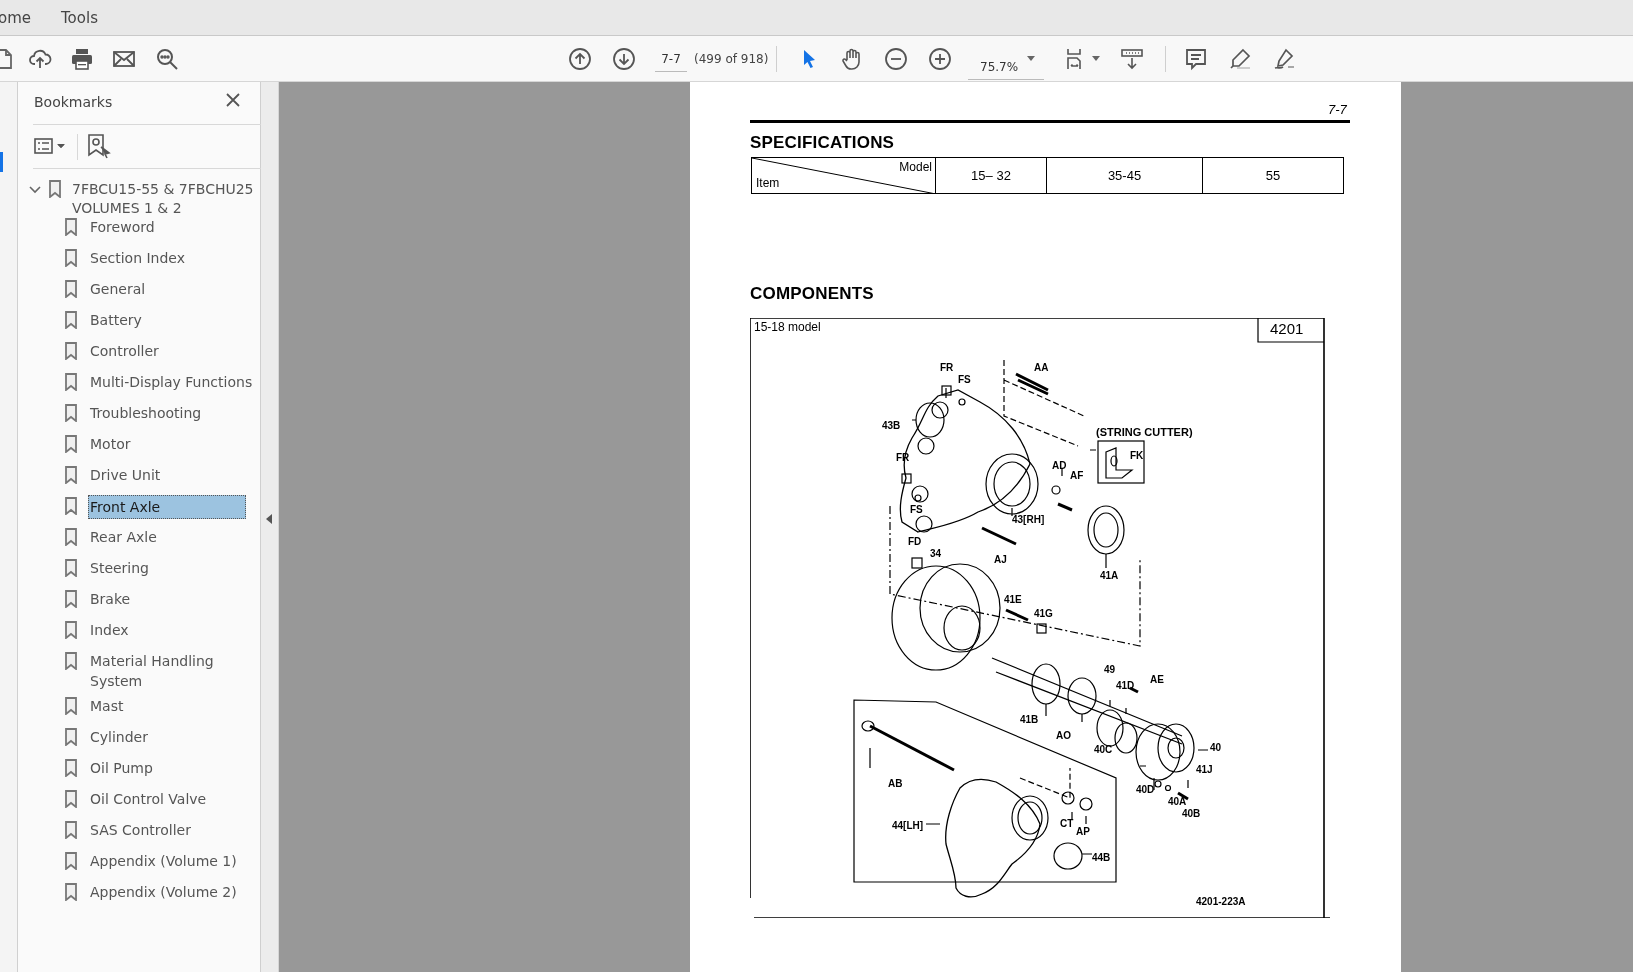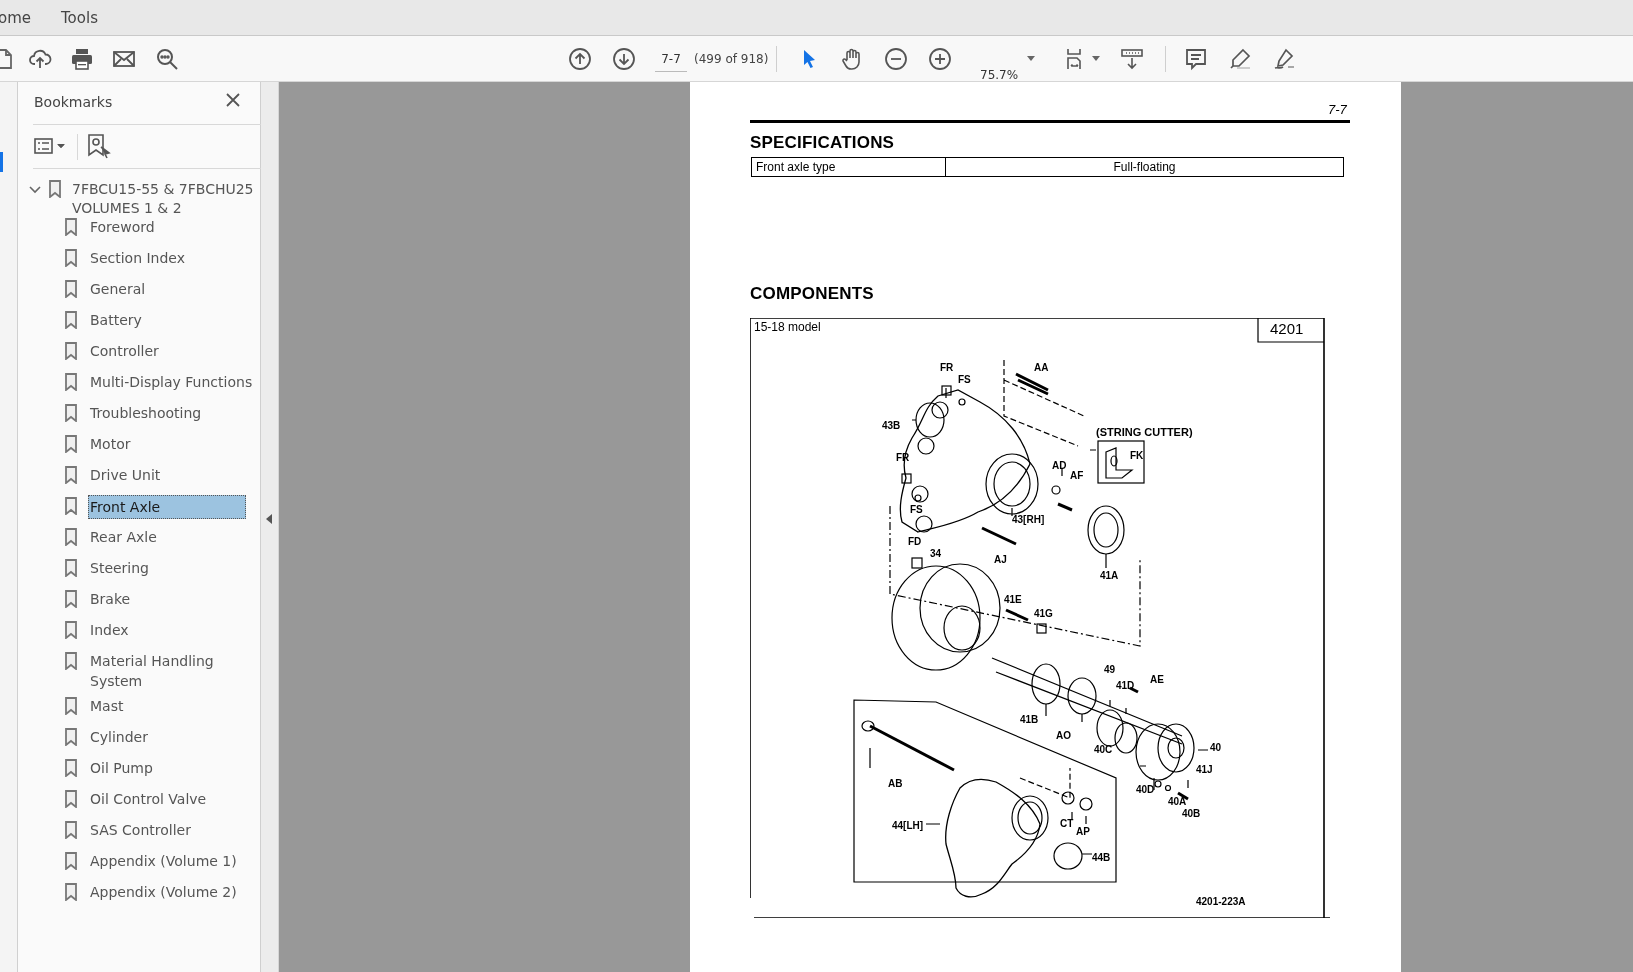--- a/index.html
+++ b/index.html
@@ -23,21 +23,21 @@
     background: #f8f8f8; border-bottom: 1px solid #d6d6d6; }
   .tb-icon { position: absolute; top: 10px; width: 26px; height: 26px; display: flex;
     align-items: center; justify-content: center; cursor: pointer; }
   .tb-icon svg { width: 24px; height: 24px; }
   .tb-sep { position: absolute; top: 10px; width: 1px; height: 26px; background: #cfcfcf; }
   .page-input { position: absolute; left: 655px; top: 12px; width: 32px; height: 24px;
     font-size: 12px; color: #333; text-align: center; line-height: 22px;
     border-bottom: 1px solid #bbb; }
   .page-count { position: absolute; left: 694px; top: 12px; height: 24px; line-height: 22px;
     font-size: 12px; color: #444; }
-  .zoom-input { position: absolute; left: 968px; top: 28px; width: 76px; height: 24px;
+  .zoom-input { position: absolute; left: 968px; top: 20px; width: 76px; height: 24px;
     font-size: 12px; color: #333; line-height: 22px; padding-left: 12px;
     border-bottom: 1px solid #bbb; }
   .zoom-caret { position: absolute; left: 1027px; top: 20px; width: 0; height: 0;
     border-left: 4px solid transparent; border-right: 4px solid transparent; border-top: 5px solid #666; }
 
   
   .leftrail { position: absolute; left: 0; top: 82px; width: 18px; height: 890px;
     background: #f4f4f4; border-right: 1px solid #d0d0d0; }
   .rail-active { position: absolute; left: 0; top: 70px; width: 3px; height: 20px; background: #1473e6; }
 
@@ -340,23 +340,31 @@
 
 <div class="doc-area">
   <div class="page">
     <div class="page-num">7-7</div>
     <div class="page-rule"></div>
 
     <div class="sec-title" style="top:51px">SPECIFICATIONS</div>
 
     <table class="spec-table">
       <tbody>
-      <tr>
-        <td class="item">Front axle type</td>
-        <td class="c" colspan="3">Full-floating</td>
+          <tr class="head">
+        <td class="diag-cell" style="width:184px">
+          <svg width="184" height="36">
+                <line x1="0" y1="0" x2="184" y2="36" stroke="#000" stroke-width="1"></line>
+              </svg>
+          <span class="diag-model">Model</span>
+          <span class="diag-item">Item</span>
+        </td>
+        <td style="width:111px">15– 32</td>
+        <td style="width:156px">35-45</td>
+        <td>55</td>
       </tr>
     </tbody>
       </table>
 
     <div class="sec-title" style="top:202px">COMPONENTS</div>
 
     <div class="comp-box">
       <svg width="602" height="600" viewBox="0 0 602 600" fill="none" stroke="#000" stroke-width="1.2">
 
         <path d="M0 0H574V600M0 0V580 M4 600H580" stroke-width="1.6"></path>

